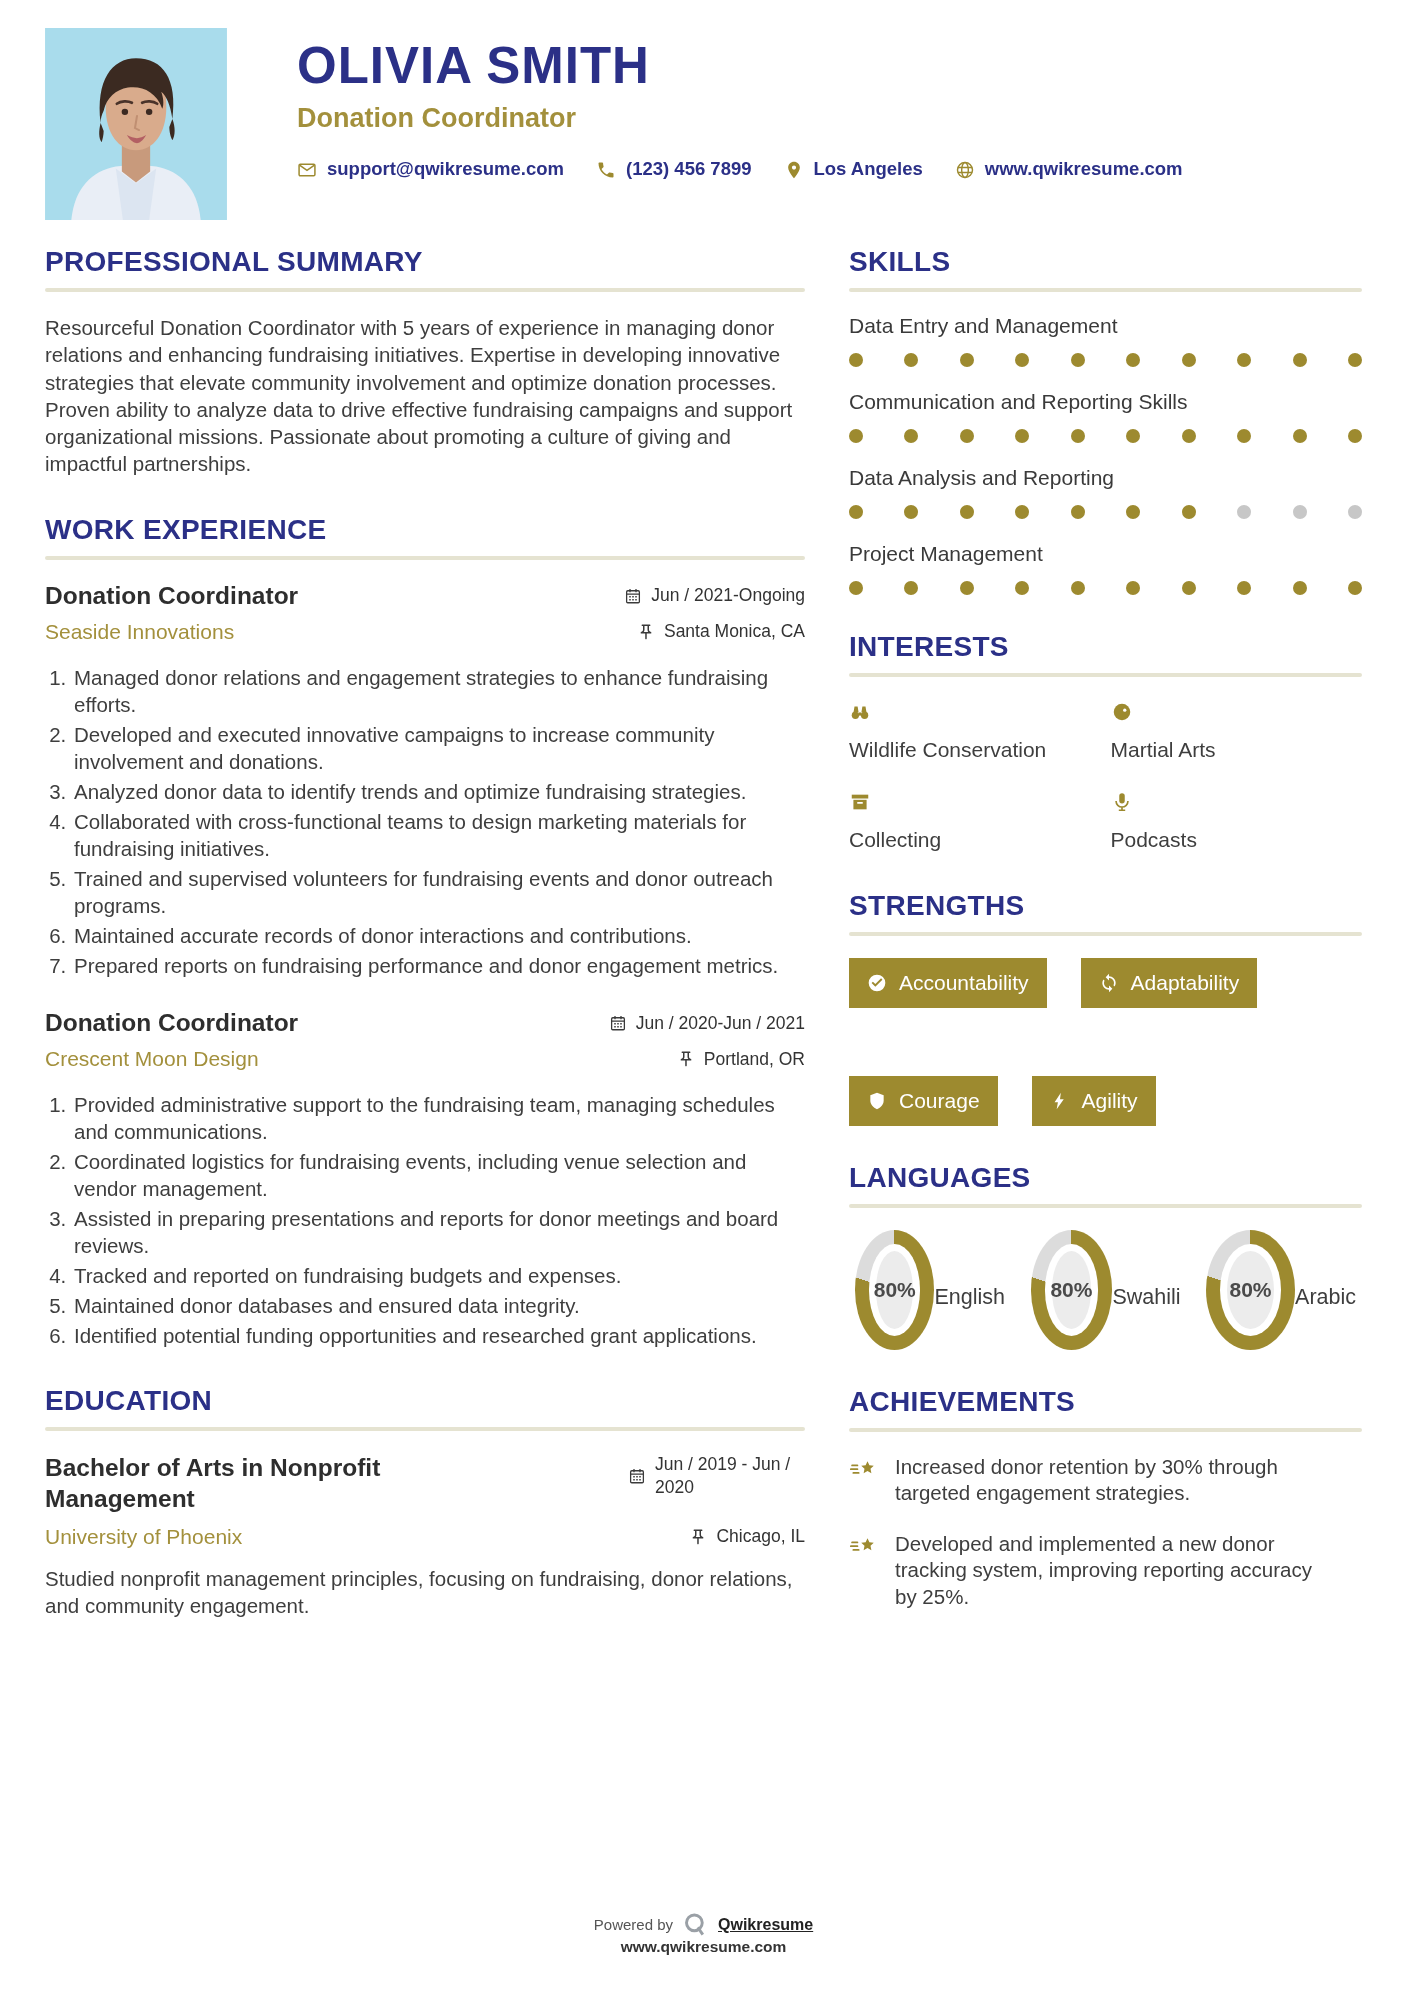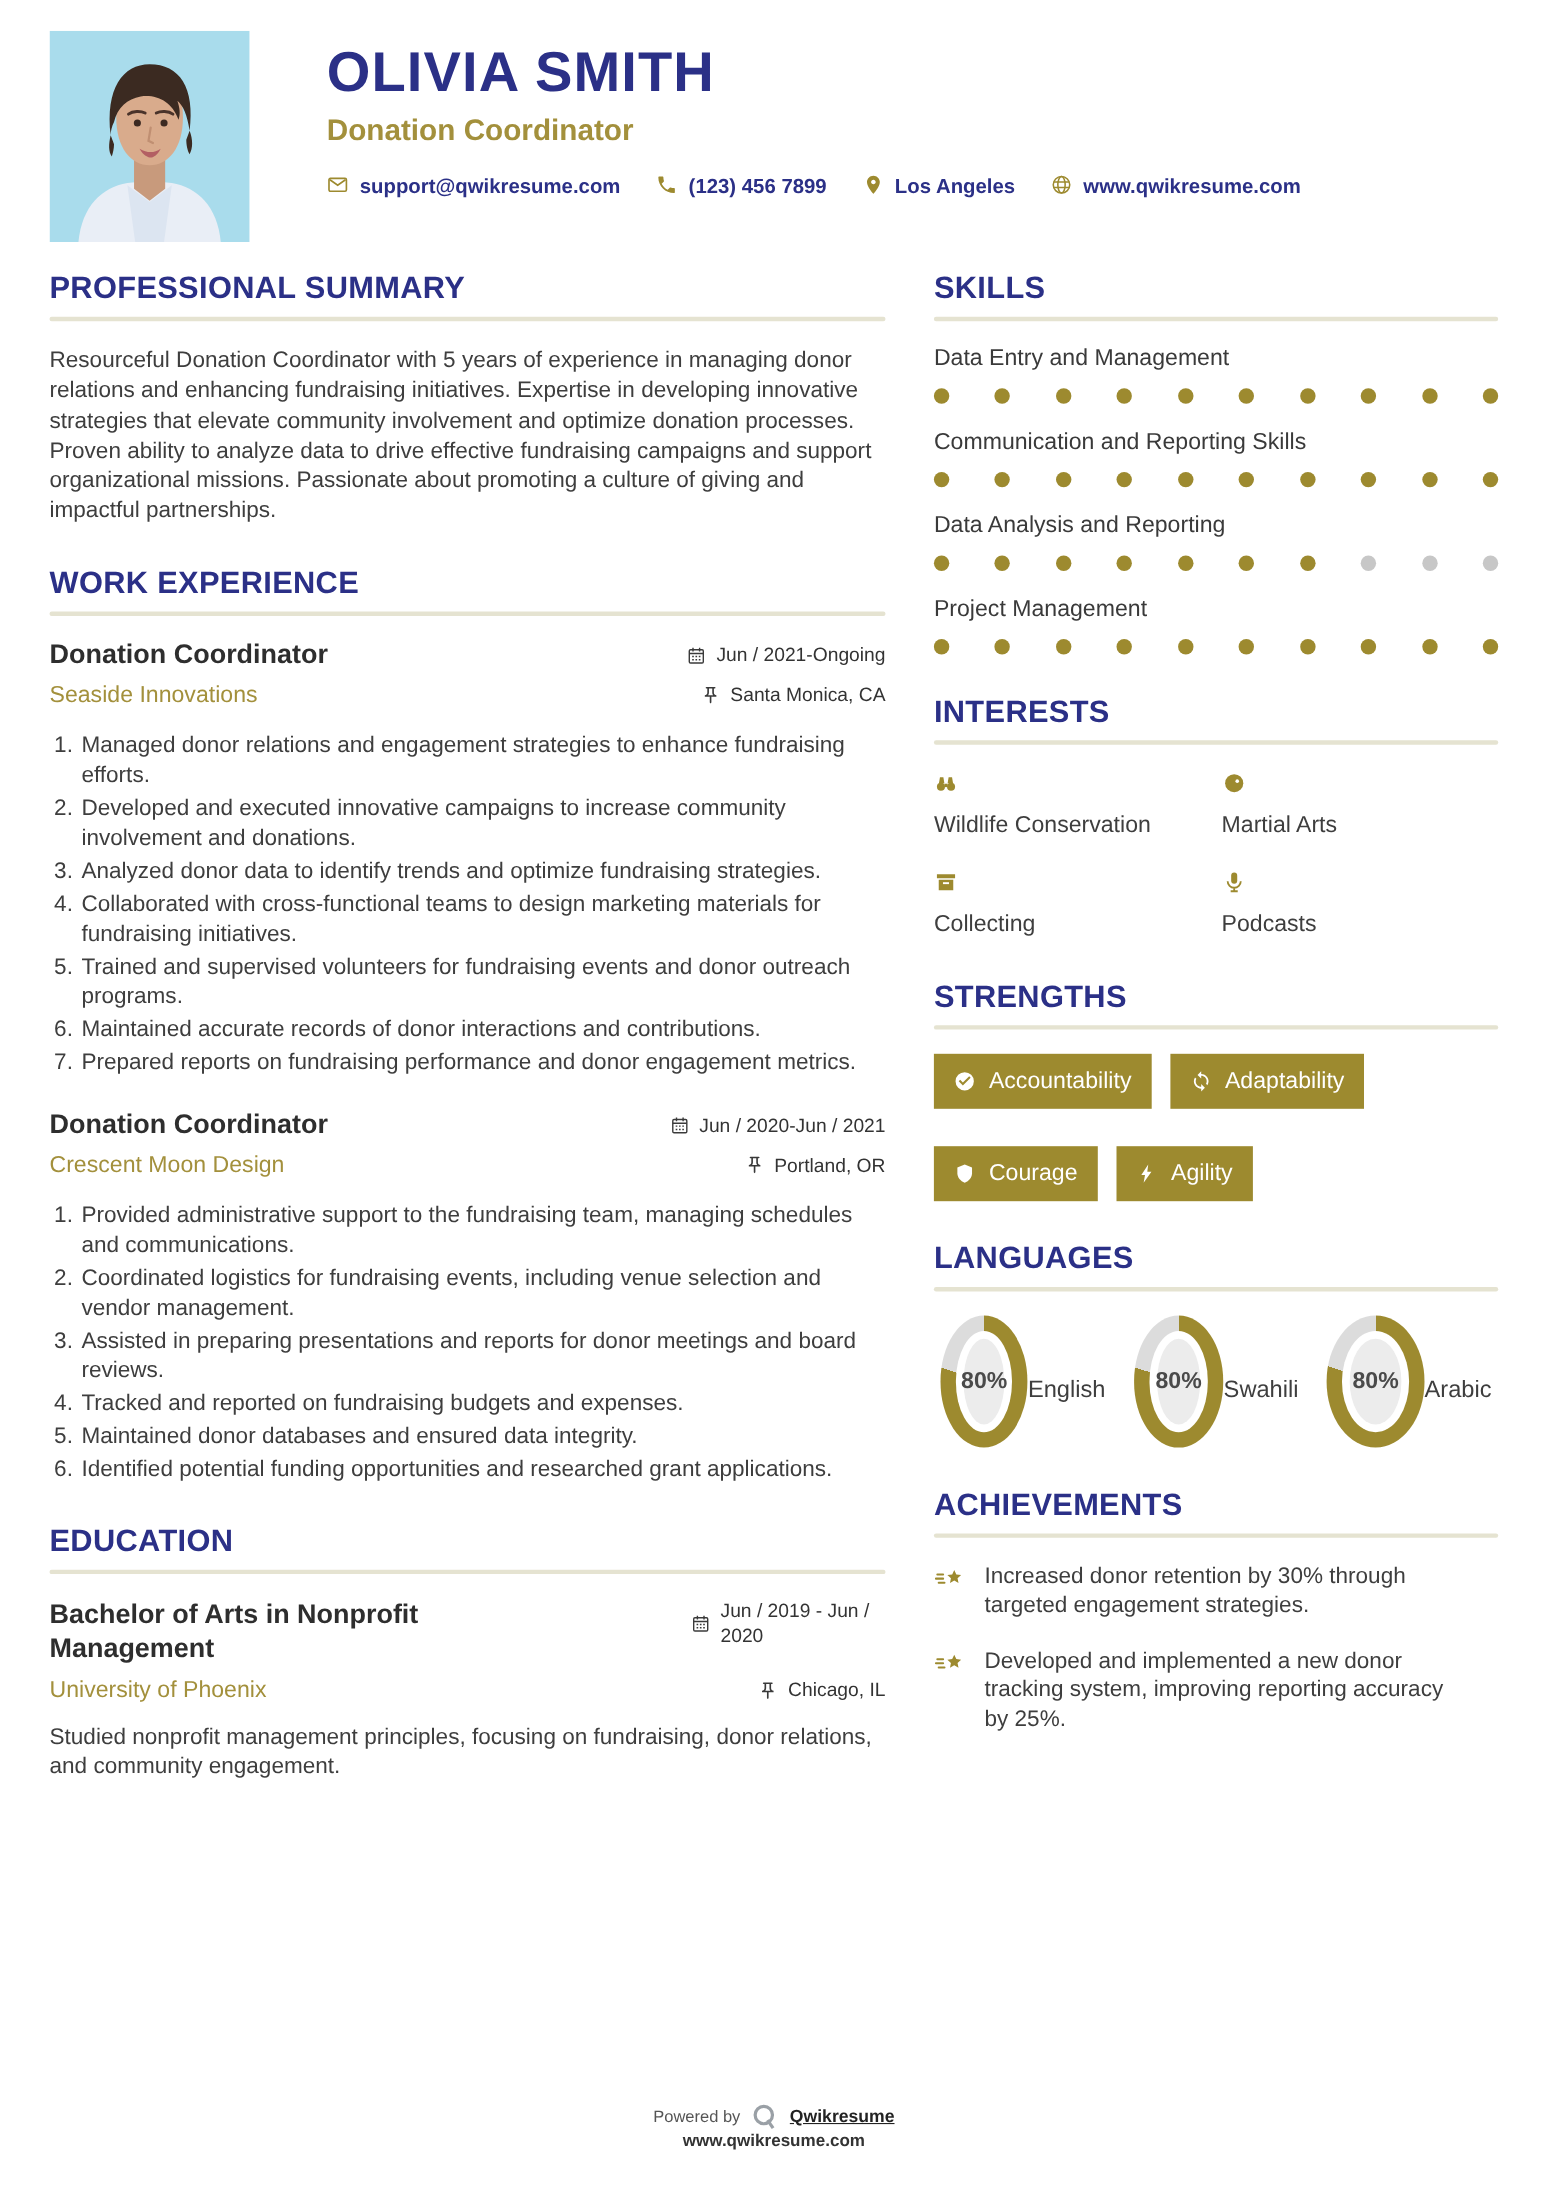--- a/index.html
+++ b/index.html
@@ -10,21 +10,21 @@
   .page { width:1407px; min-height:1990px; padding:28px 45px 34px; display:flex; flex-direction:column; background:#fff; }
 
   
   .header { display:flex; gap:70px; align-items:flex-start; margin-bottom:26px; }
   .photo { width:182px; height:192px; flex:none; }
   .photo svg { width:100%; height:100%; display:block; }
   .header-text { padding-top:8px; }
   h1.name { margin:0; font-size:51px; letter-spacing:1px; color:var(--navy,#2b3087); font-weight:bold; }
   .title-main { font-size:27px; color:var(--gold-light,#a3903c); margin-top:8px; font-weight:bold; }
   .contact-row { display:flex; gap:32px; margin-top:24px; align-items:center; flex-wrap:wrap; }
-  .contact-item { display:inline-flex; align-items:flex-start; gap:10px; font-size:18.5px; color:var(--navy,#2b3087); font-weight:bold; }
+  .contact-item { display:inline-flex; align-items:flex-end; gap:10px; font-size:18.5px; color:var(--navy,#2b3087); font-weight:bold; }
 
   .icon { display:inline-flex; width:20px; height:20px; color:var(--gold,#9d8a2f); flex:none; }
   .icon svg { width:100%; height:100%; }
   .icon.dark { color:#3a3a3a; width:18px; height:18px; }
   .icon.white { color:#ffffff; }
 
   
   .columns { display:flex; gap:44px; flex:1; align-items:flex-start; }
   .col-left { width:760px; flex:none; }
   .col-right { flex:1; min-width:0; }
@@ -57,21 +57,21 @@
   .dots { display:flex; justify-content:space-between; }
   .dot { width:14px; height:14px; border-radius:50%; background:var(--dot-off,#c7c7c7); }
   .dot.on { background:var(--gold,#9d8a2f); }
 
   
   .interests-grid { display:grid; grid-template-columns:1fr 1fr; row-gap:26px; column-gap:10px; }
   .interest { display:flex; gap:14px; font-size:21px; color:#3e3e3e; align-items:flex-start; line-height:1.25;flex-direction:column; }
   .interest .icon { width:22px; height:22px; margin-top:2px; }
 
   
-  .badges { display:flex; flex-wrap:wrap; gap:17px;text-align:right; }
+  .badges { display:flex; flex-wrap:wrap; gap:34px;text-align:right; }
   .badge { display:inline-flex; align-items:center; gap:12px; background:var(--gold,#9d8a2f); color:#fff; font-size:21px; padding:13px 18px; }
   .badge .icon { width:20px; height:20px; }
   .flex-break { flex-basis:100%; height:0; }
 
   
   .langs { display:flex; justify-content:space-between; padding:0 6px; }
   .lang { display:flex; flex-direction:row; align-items:center; width:150px; }
   .ring { position:relative; width:120px; height:120px; border-radius:50%; }
   .ring-hole { position:absolute; inset:14px; background:#fff; border-radius:50%; }
   .ring-core { position:absolute; inset:21px; background:#ececec; border-radius:50%; display:flex; align-items:center; justify-content:center; font-size:21px; font-weight:bold; color:#4a4a4a; }

